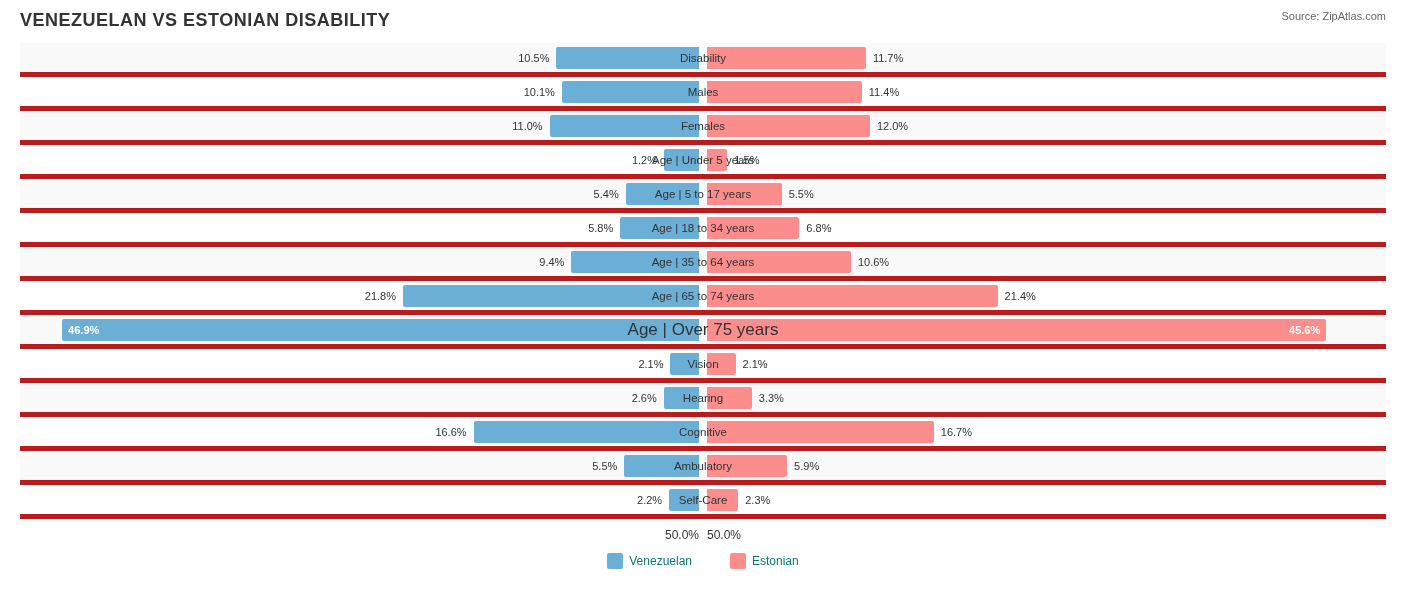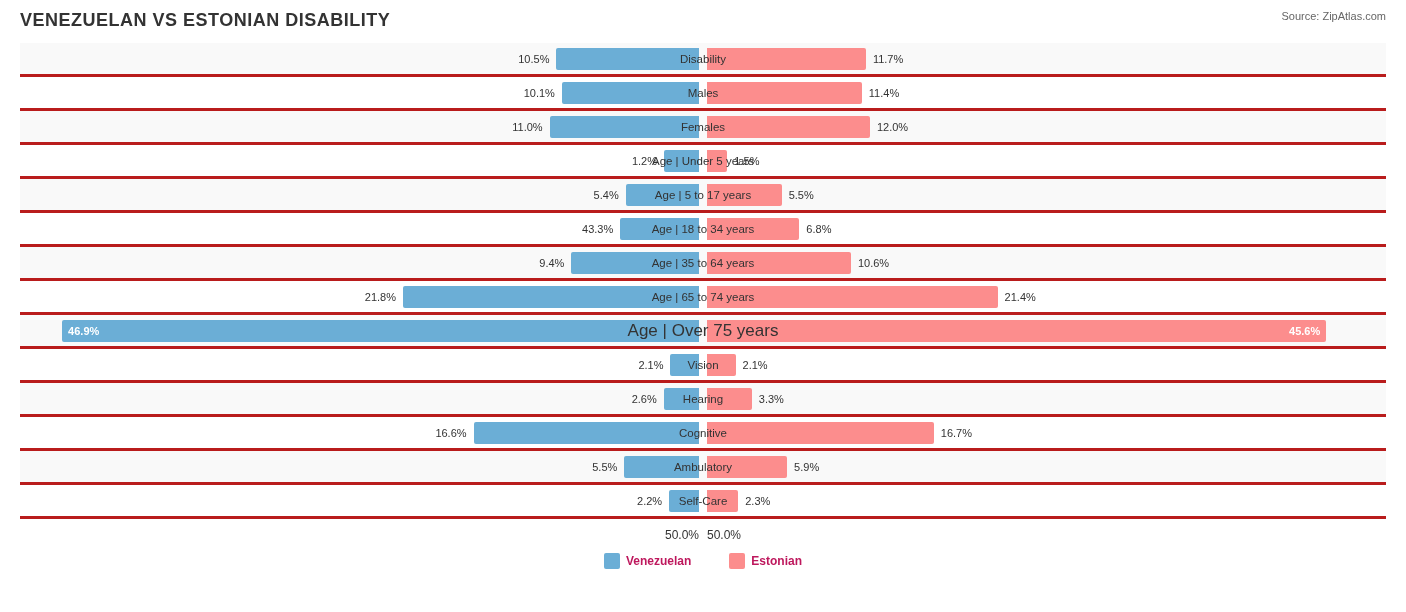--- a/index.html
+++ b/index.html
@@ -31,21 +31,21 @@
     }
     .chart-area {
       width: 100%;
       margin-top: 8px;
       position: relative;
     }
     .row {
       display: flex;
       align-items: center;
       height: 34px;
-      border-bottom: 3px solid #b91c1c;
+      border-bottom: 5px solid #b91c1c;
       position: relative;
     }
     .row:nth-child(odd) {
       background: #f9f9f9;
     }
     .row:nth-child(even) {
       background: #fff;
     }
     .left-bar-area {
       width: 50%;
@@ -151,22 +151,21 @@
       font-size: 12px;
       color: #333;
       text-align: right;
     }
     .legend {
       display: flex;
       justify-content: center;
       gap: 38px;
       margin-top: 6px;
       font-size: 12px;
-      color: #be185d;
-      font-weight: bold;
+      color: #0f766e;
     }
     .legend-item {
       display: flex;
       align-items: center;
       gap: 6px;
     }
     .legend-box {
       width: 16px;
       height: 16px;
       border-radius: 2px;
@@ -250,21 +249,21 @@
       <span class="label-center">Age | 5 to 17 years</span>
       <div class="right-bar-area" style="position:relative;">
         <div class="bar-pink" style="width:11%;position:relative;">
           <span class="val-right">5.5%</span>
         </div>
       </div>
     </div>
       <div class="row">
       <div class="left-bar-area" style="position:relative;">
         <div class="bar-blue" style="width:11.6%;position:relative;">
-          <span class="val-left">43.3%</span>
+          <span class="val-left">5.8%</span>
         </div>
       </div>
       <span class="label-center">Age | 18 to 34 years</span>
       <div class="right-bar-area" style="position:relative;">
         <div class="bar-pink" style="width:13.600000000000001%;position:relative;">
           <span class="val-right">6.8%</span>
         </div>
       </div>
     </div>
       <div class="row">

